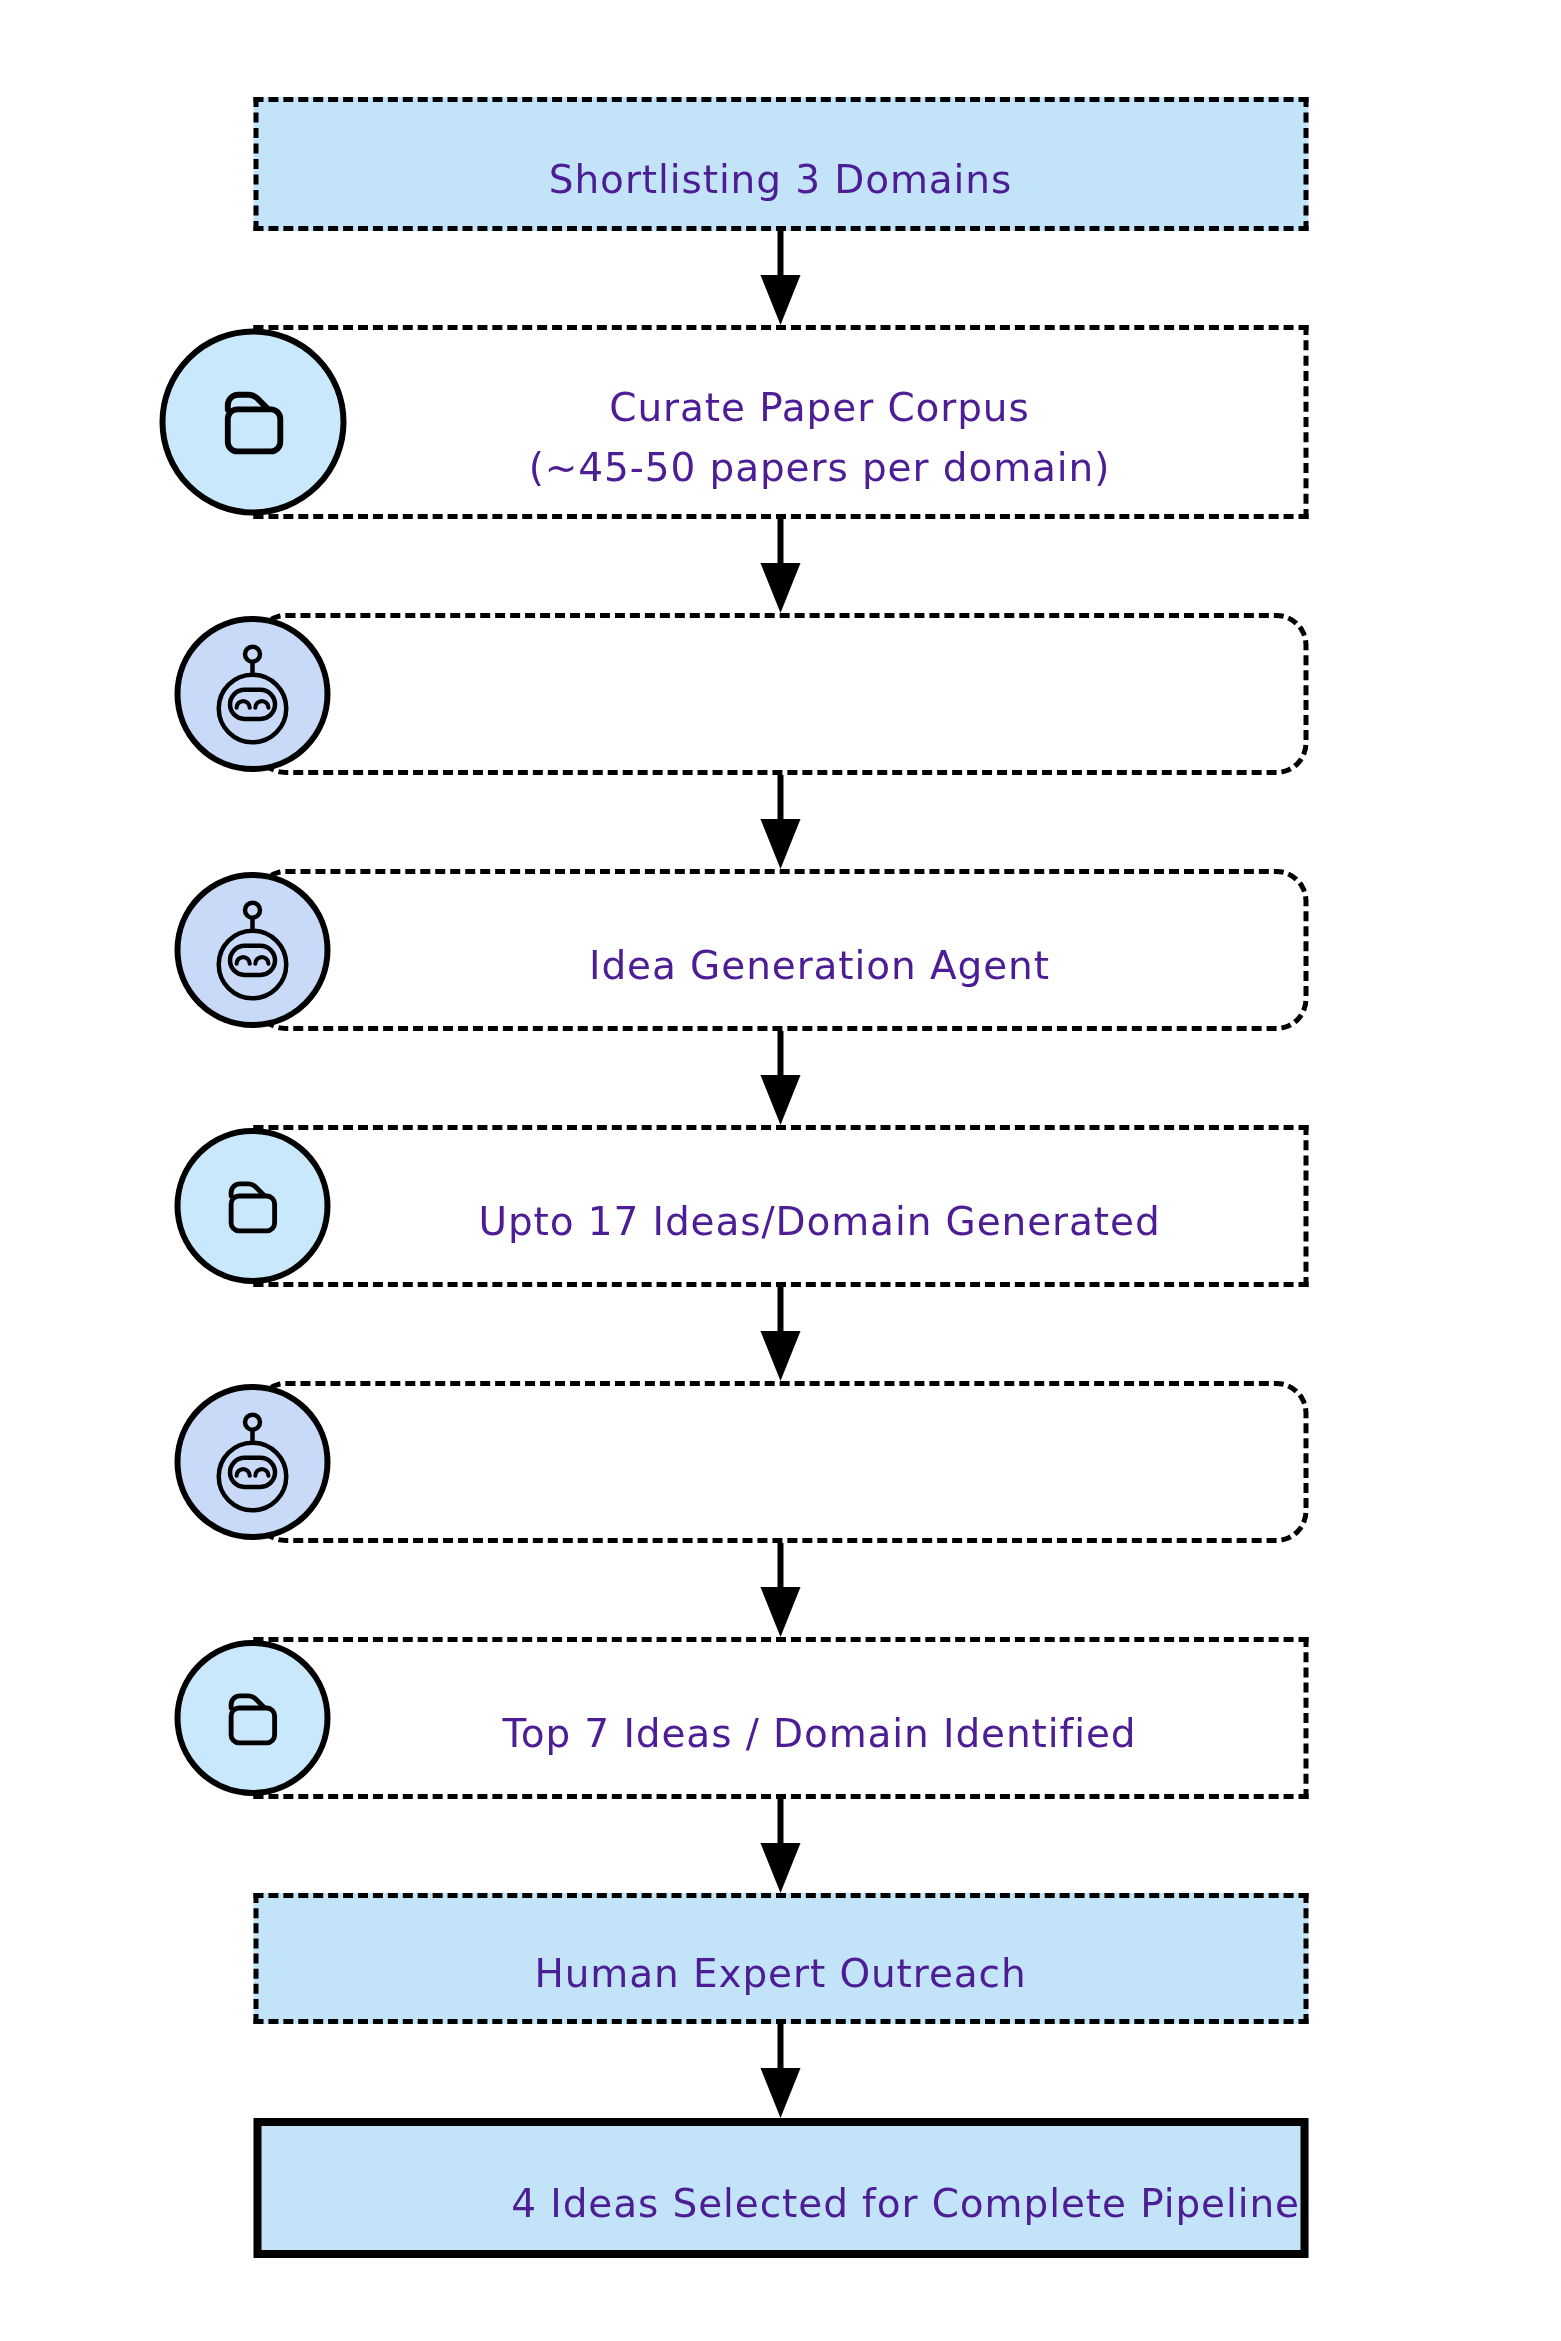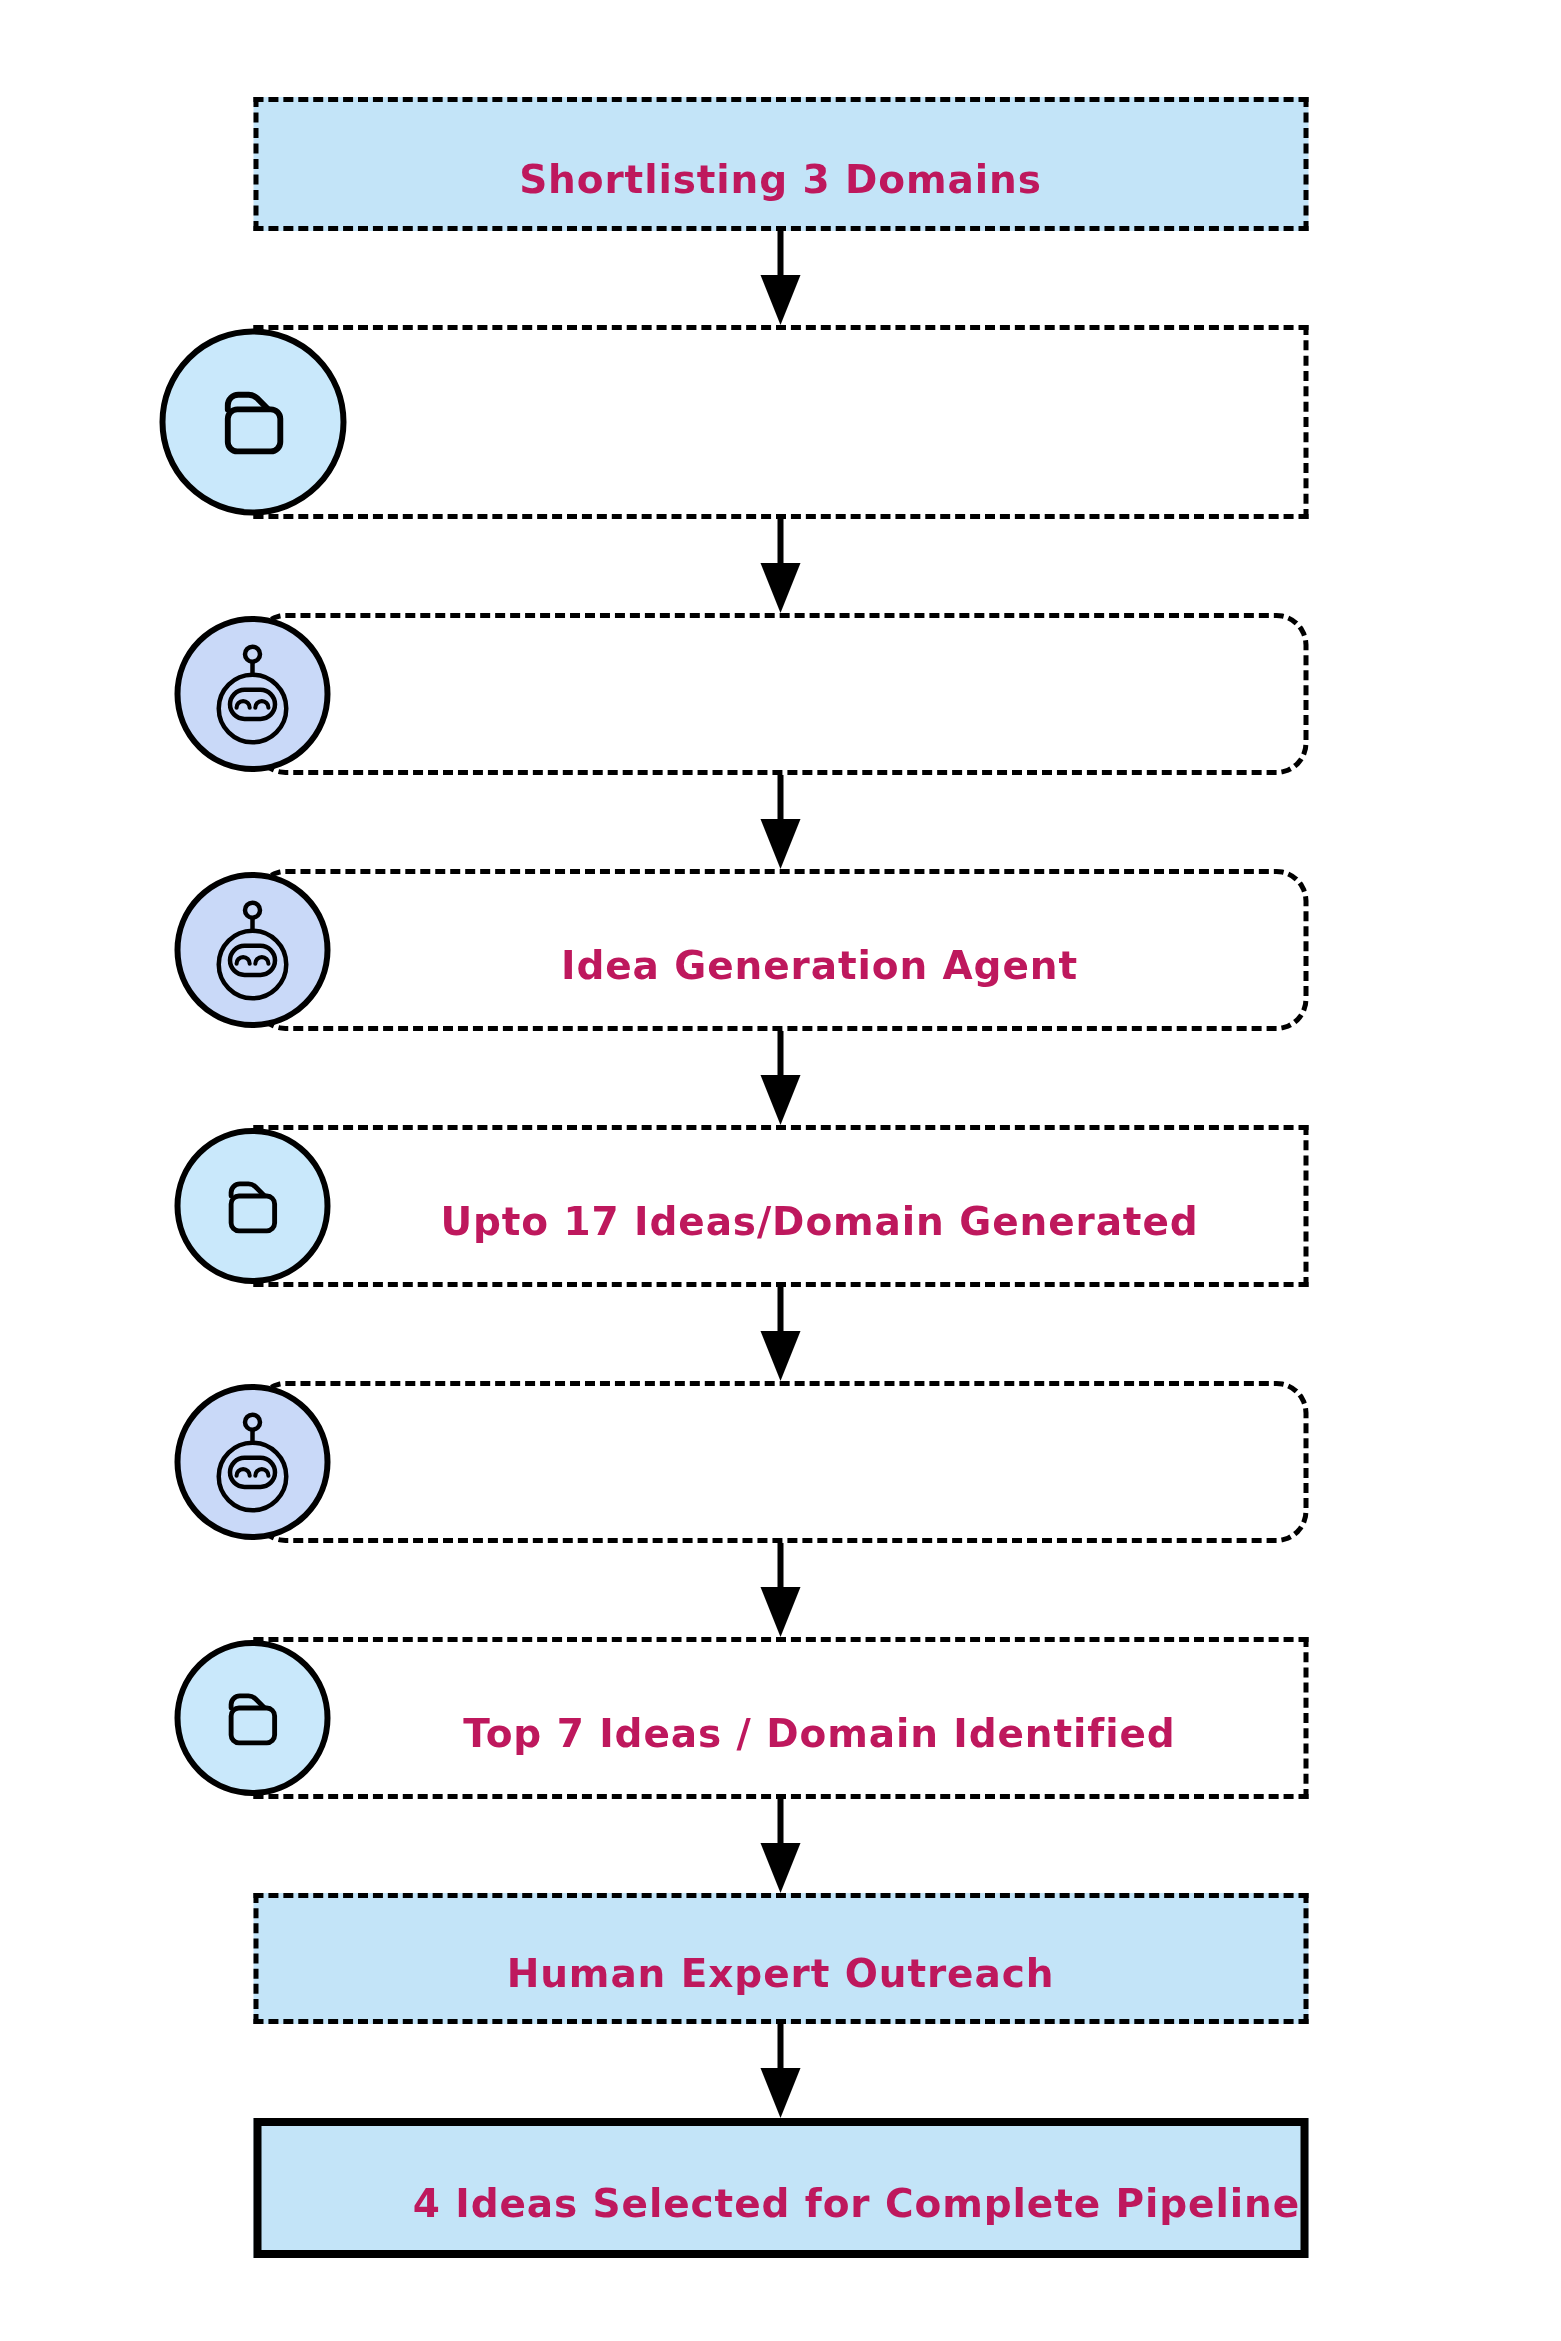--- a/index.html
+++ b/index.html
@@ -34,24 +34,24 @@
     justify-content: center;
     position: relative;
     text-align: center;
   }
   .node.blue   { background: var(--blue-fill, #c3e4f8); }
   .node.rounded { border-radius: 32px; }
   .node.solid  { border: 8.7px solid #000000; justify-content: flex-end; }
   .node.icon-box { padding-left: 94px; padding-right: 16px; }
   .label {
     font-size: 39px;
-    font-weight: 700;
+    font-weight: 400;
     letter-spacing: 0.9px;
     line-height: 1.55;
-    color: #be185d;
+    color: #4c1d95;
     margin-top: 32px;
   }
   .badge {
     position: absolute;
     top: 50%;
     transform: translateY(-50%);
     box-sizing: border-box;
     border-radius: 50%;
     border: 6.9px solid #000000;
     display: flex;
@@ -97,20 +97,24 @@
       <div class="arrow-line"></div>
       <div class="arrow-head"></div>
     </div>
 
     <div class="node icon-box" style="height:194px">
       <div class="badge d300 folder">
         <svg viewBox="0 0 100 100" width="105" height="105">
           <path d="M26 38 v-4 c0 -5.5 4.5 -10 10 -10 h10 c3 0 5.8 1.2 7.9 3.3 L64.5 38" fill="none" stroke="#000" stroke-width="5.6" stroke-linejoin="round" stroke-linecap="round"></path>
           <rect x="26" y="38" width="50" height="40" rx="9" fill="var(--folder-fill, #c9e8fb)" stroke="#000" stroke-width="5.6" stroke-linejoin="round"></rect>
         </svg>
+      </div>
+      <div class="label">
+        <div>Curate Paper Corpus</div>
+        <div>(~45-50 papers per domain)</div>
       </div>
     </div>
 
     <div class="arrow">
       <div class="arrow-line"></div>
       <div class="arrow-head"></div>
     </div>
 
     <div class="node rounded icon-box" style="height:162px">
       <div class="badge d250 robot">

